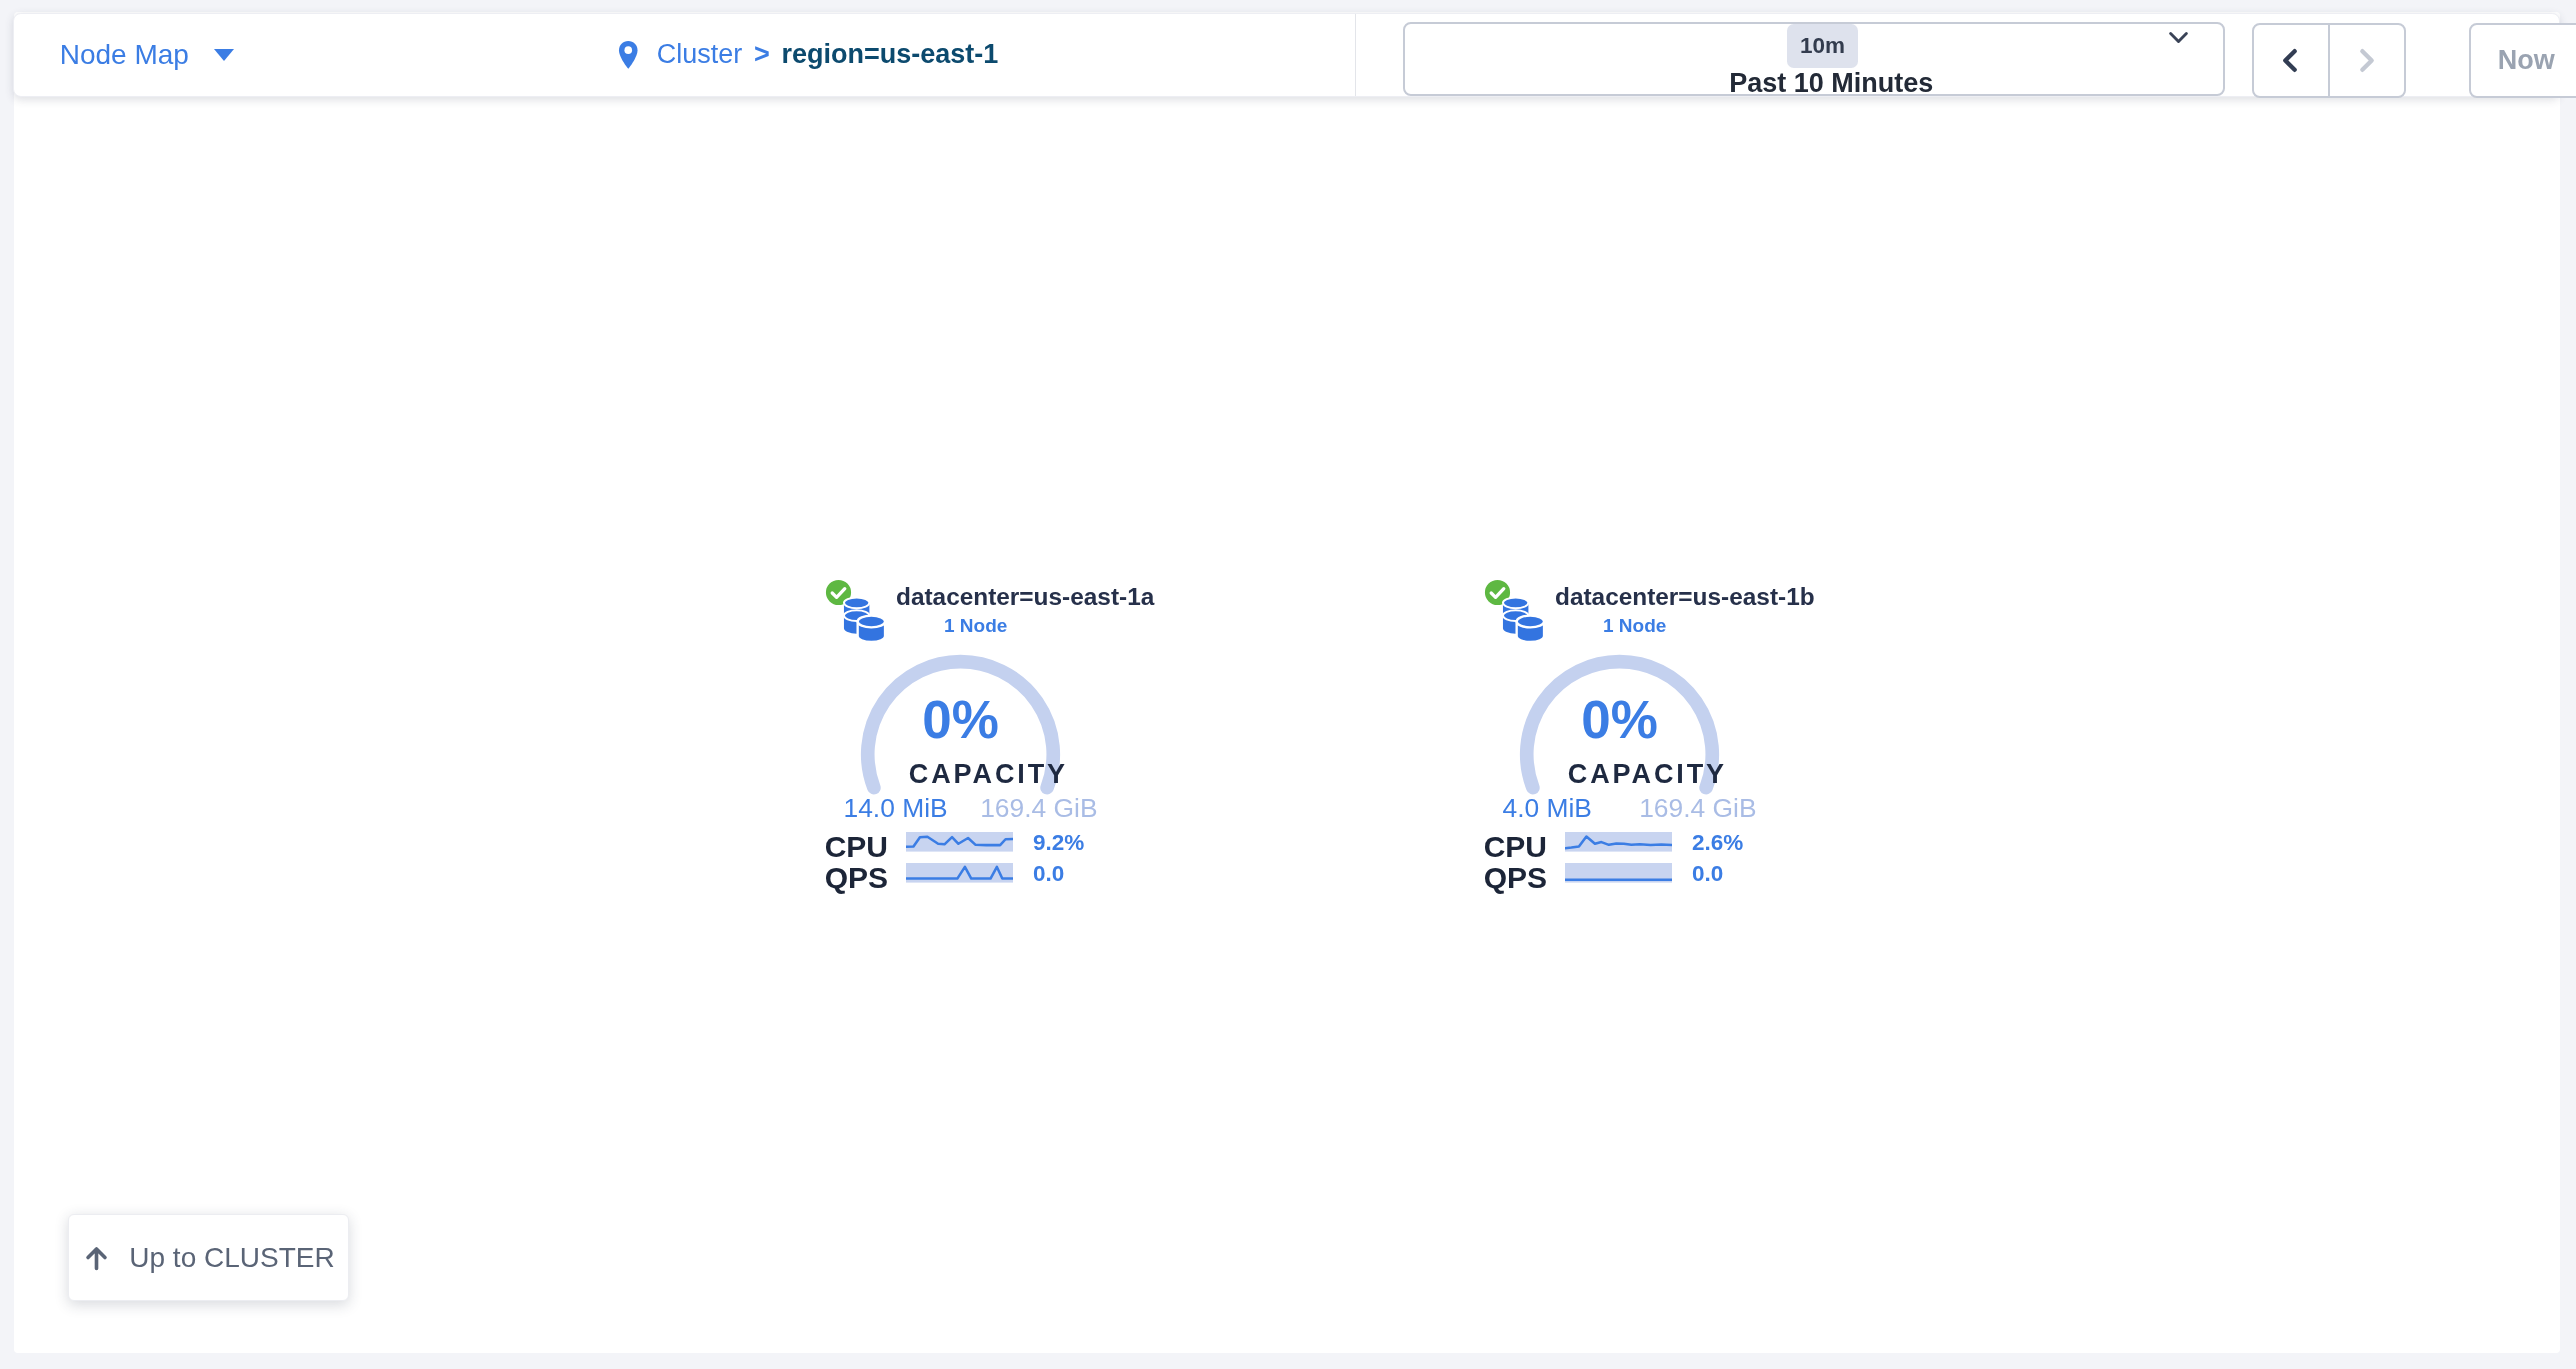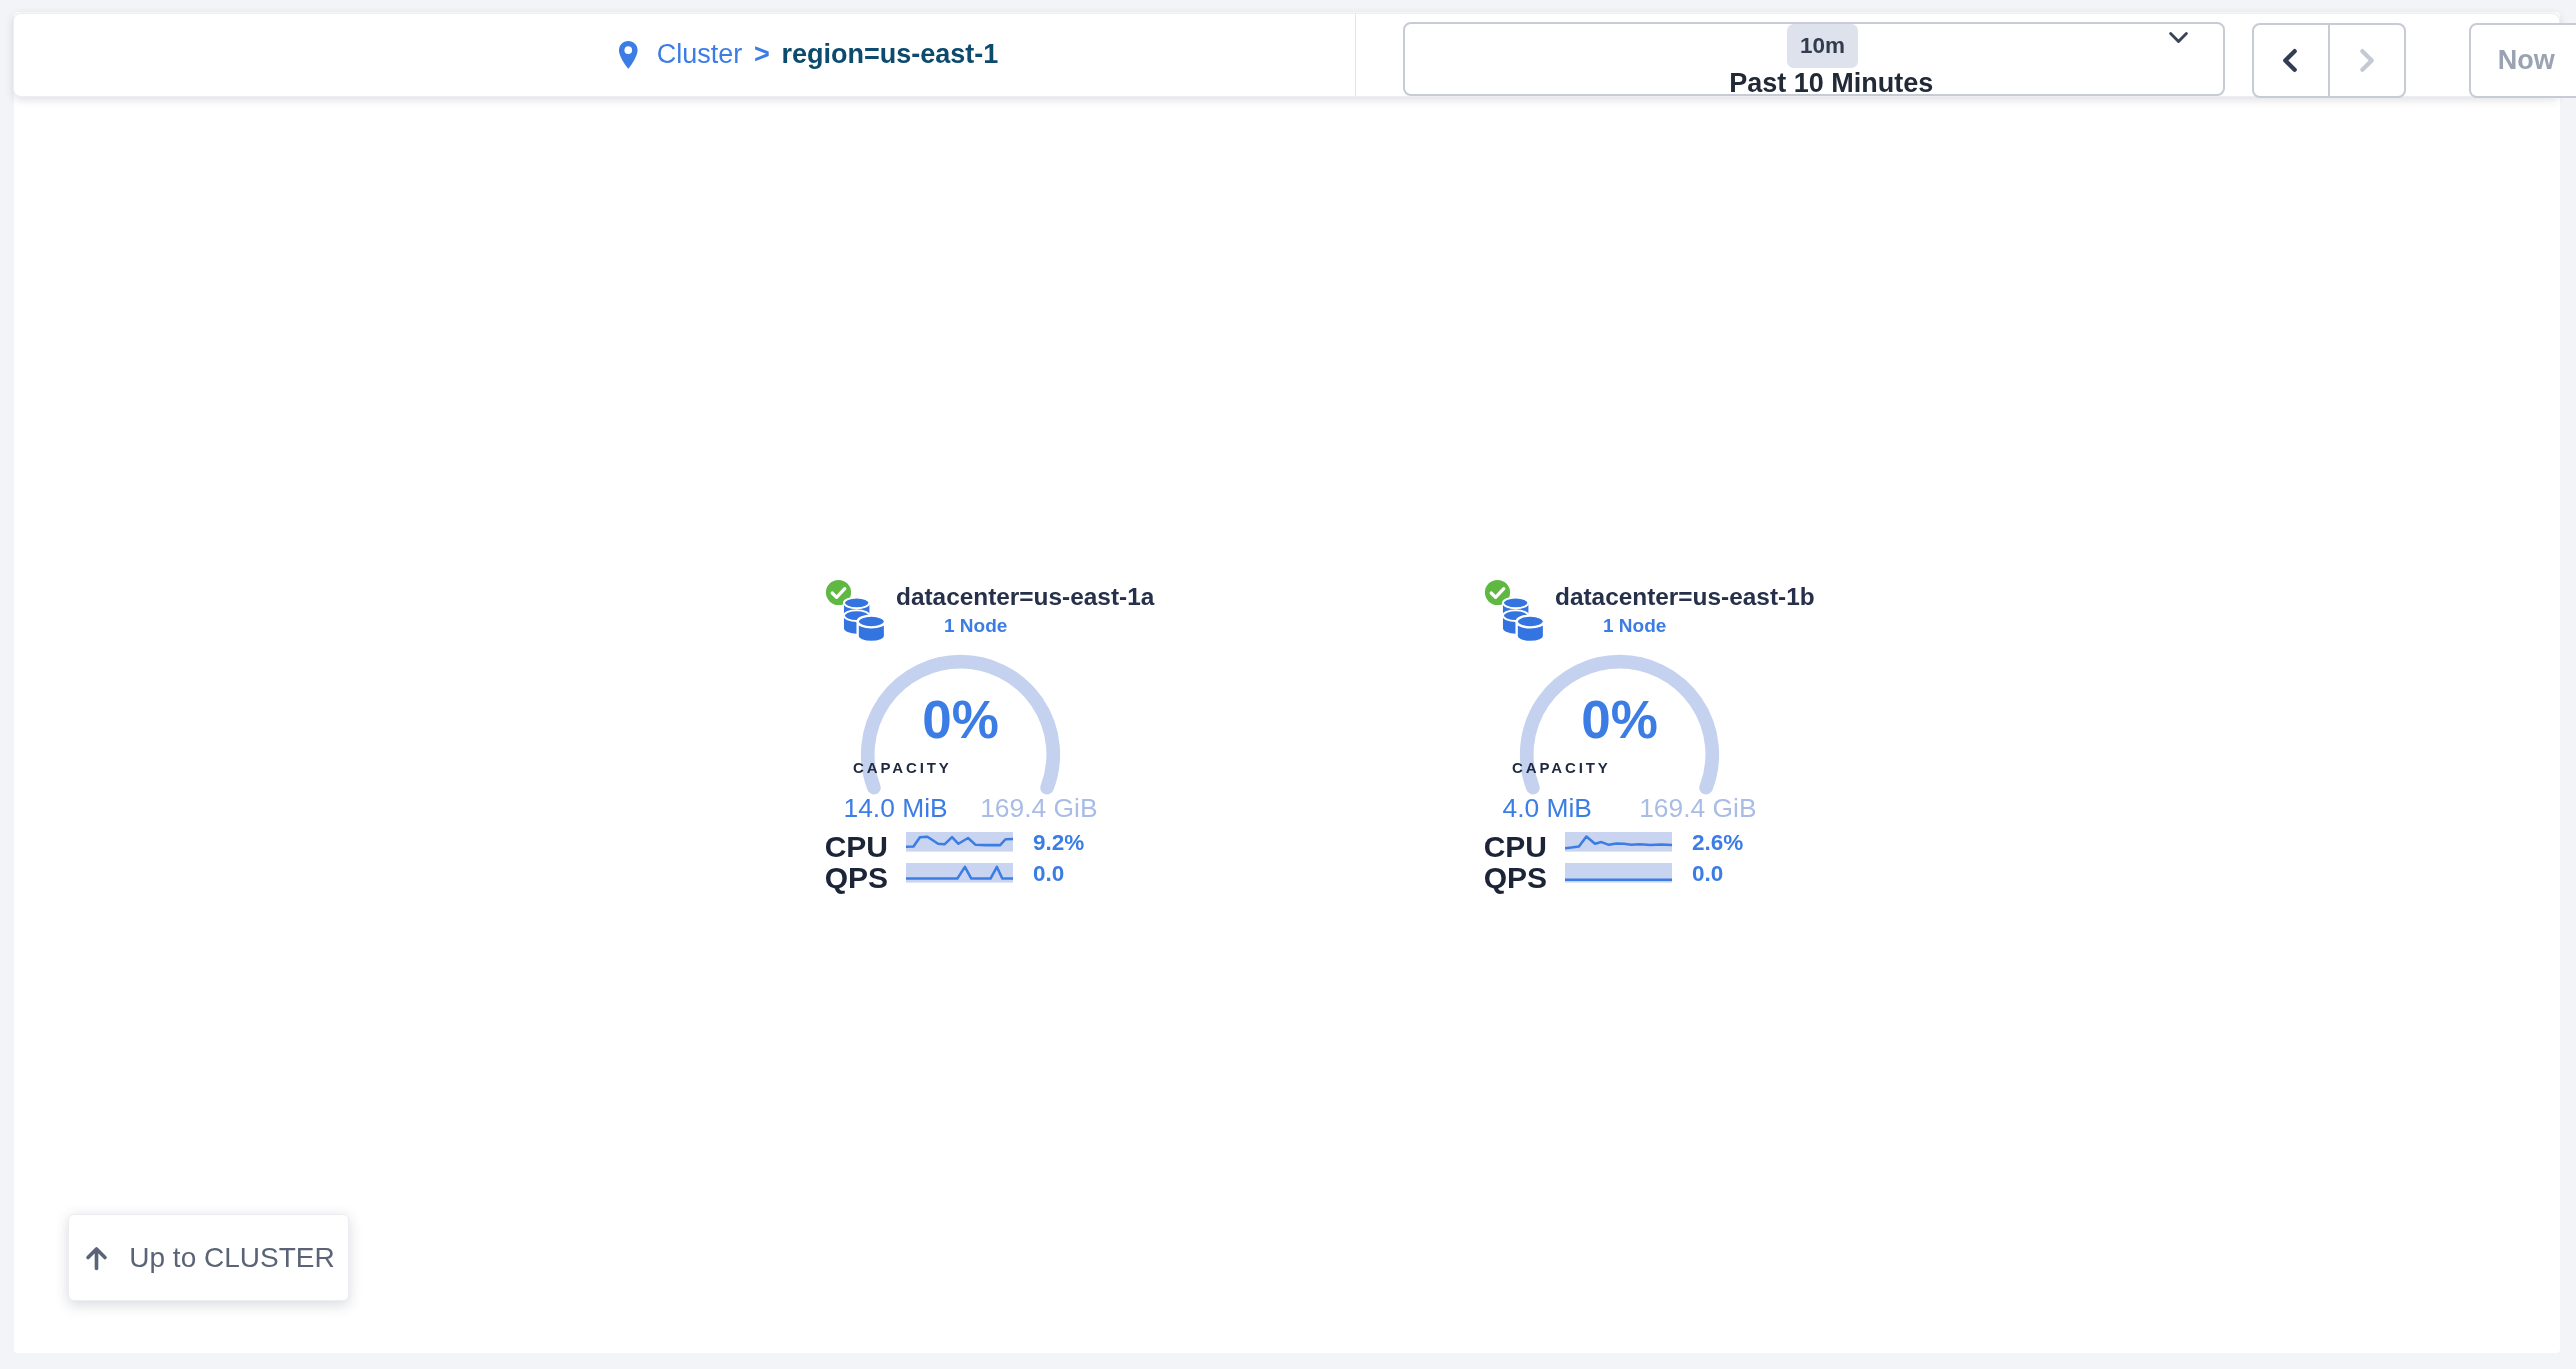--- a/index.html
+++ b/index.html
@@ -81,22 +81,22 @@
   .dc1{left:822px;}
   .dc2{left:1481px;}
   .dc .check{position:absolute;left:2px;top:7.8px;width:29px;height:29px;}
   .dc .dbicon{position:absolute;left:19.6px;top:25.4px;width:45px;height:49px;}
   .dc .title{position:absolute;left:74px;top:12.7px;font-size:24.4px;font-weight:700;color:#26304a;white-space:nowrap;}
   .dc .nodes{position:absolute;left:74px;top:45px;font-size:19px;font-weight:700;color:#3b7de4;white-space:nowrap;margin-left:48px;}
   .dc .gauge{position:absolute;left:31px;top:77px;width:215px;height:166px;}
   .dc .gauge path{fill:none;stroke:#c4d1ef;stroke-width:14;stroke-linecap:round;}
   .dc .pct{position:absolute;left:31px;top:123px;width:215px;text-align:center;
            font-size:53px;font-weight:700;color:#3b7de4;line-height:1;}
-  .dc .capword{position:absolute;left:31px;top:189px;width:215px;text-align:left;
-           font-size:15px;font-weight:700;letter-spacing:2.9px;color:#1e2940;}
+  .dc .capword{position:absolute;left:31px;top:189px;width:215px;text-align:right;
+           font-size:27px;font-weight:700;letter-spacing:2.9px;color:#1e2940;}
   .dc .valrow{position:absolute;left:21.5px;top:223px;width:254px;
            display:flex;justify-content:space-between;font-size:26.4px;}
   .dc .used{color:#3b7de4;}
   .dc .total{color:#a9bce5;}
   .dc .mrow-label{position:absolute;width:66px;text-align:right;
            font-size:30px;font-weight:800;color:#1c2538;left:0;}
   .dc .lbl-cpu{top:260px;}
   .dc .lbl-qps{top:291px;}
   .dc .spark{position:absolute;left:84px;width:107px;height:19.6px;}
   .dc .spark-cpu{top:262px;}
@@ -120,20 +120,24 @@
 </style>
 </head>
 <body>
 
 <div class="stage">
 
   <div class="canvas"></div>
 
   <div class="topbar">
 
+    <div class="view-dd">
+      <span class="vlabel">Node Map</span>
+      <span class="caret"></span>
+    </div>
 
     <div class="crumb">
       <svg class="pin" viewBox="0 0 24 34">
         <path d="M12 1C6 1 1.5 5.6 1.5 11.5 C1.5 20 12 32.5 12 32.5 S22.5 20 22.5 11.5 C22.5 5.6 18 1 12 1 Z" fill="#3b7de4"></path>
         <circle cx="12" cy="11.5" r="4.3" fill="#ffffff"></circle>
       </svg>
       <span class="root">Cluster</span>
       <span class="sep">&gt;</span>
       <span class="cur">region=us-east-1</span>
     </div>

